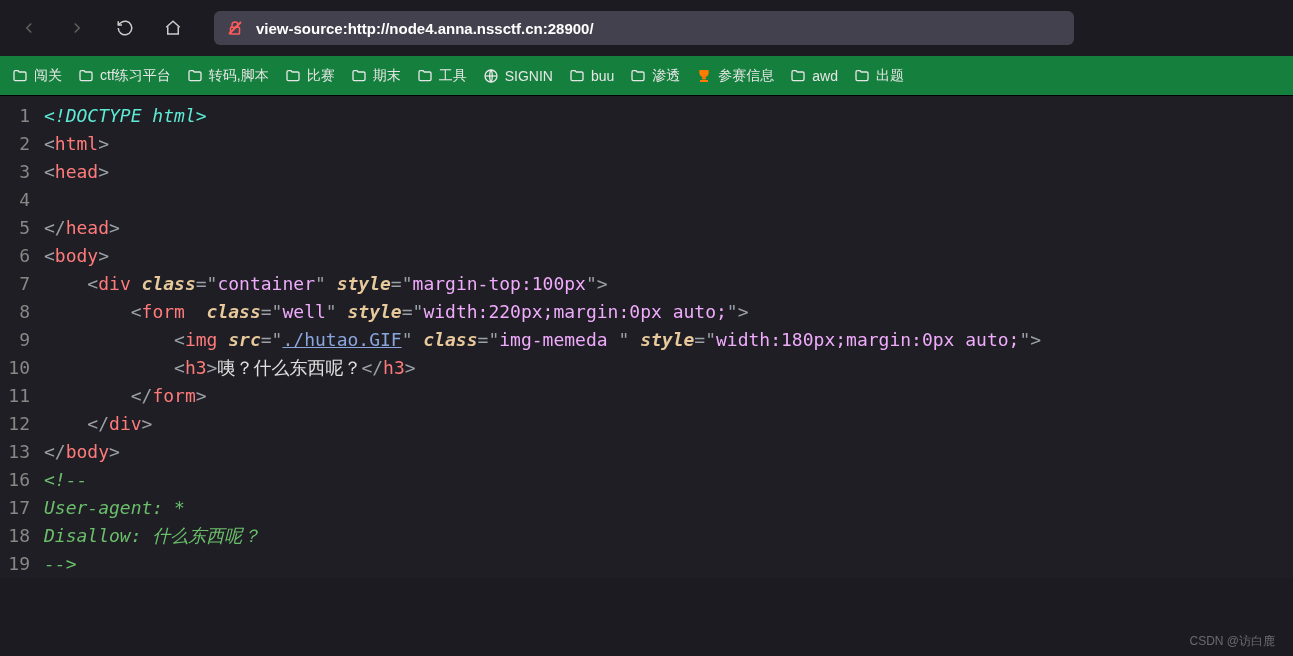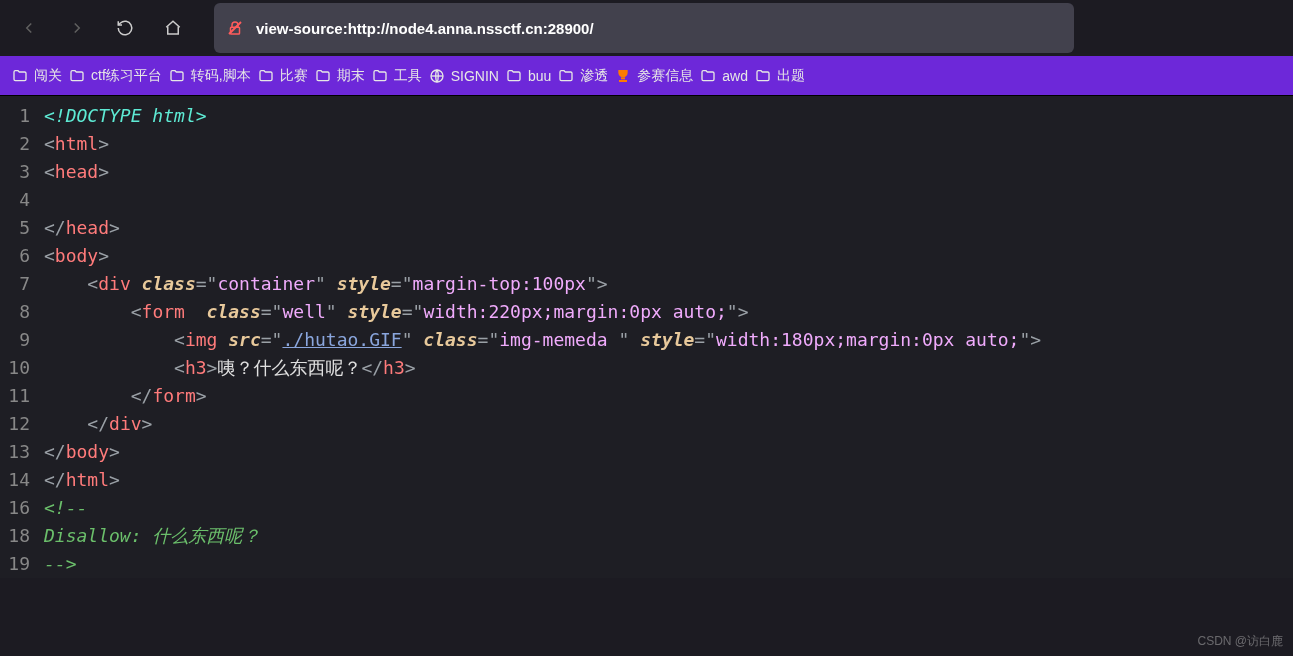--- a/index.html
+++ b/index.html
@@ -28,21 +28,21 @@
       justify-content: center;
       cursor: pointer;
       color: #ccc;
     }
     .nav-btn.disabled { color: #606060; }
     .nav-btn svg { width: 18px; height: 18px; }
     .addr-bar {
       flex: 1;
       background: #42414d;
       border-radius: 6px;
-      height: 50px;
+      height: 34px;
       display: flex;
       align-items: center;
       padding: 0 12px;
       margin-left: 8px;
       max-width: 860px;
     }
     .lock-icon {
       width: 18px;
       height: 18px;
       margin-right: 12px;
@@ -53,22 +53,22 @@
       color: #fff;
       font-size: 15px;
       font-weight: 600;
       white-space: nowrap;
     }
     .bookmarks {
       height: 40px;
       display: flex;
       align-items: center;
       padding: 0 12px;
-      gap: 7px;
-      background: #6d28d9;
+      gap: 16px;
+      background: #15803d;
       border-bottom: 1px solid #000;
     }
     .bm-item {
       display: flex;
       align-items: center;
       gap: 6px;
       color: #e6e6e6;
       font-size: 14px;
       cursor: pointer;
       white-space: nowrap;
@@ -101,21 +101,21 @@
     .c-punct { color: #9aa0a6; }
     .c-tag { color: #ff7b7b; }
     .c-attr { color: #e8c99b; font-weight: bold; font-style: italic; }
     .c-str { color: #f0abfc; }
     .c-link { color: #8aa6dd; text-decoration: underline; }
     .c-text { color: #e0e0e0; }
     .c-comment { color: #6bbf6b; font-style: italic; }
     .watermark {
       position: absolute;
       bottom: 6px;
-      right: 10px;
+      right: 18px;
       color: rgba(200,200,200,0.45);
       font-size: 12px;
     }
   </style>
 </head>
 <body>
 
 <div class="toolbar">
   <div class="nav-btn disabled">
     <svg viewBox="0 0 24 24" fill="none" stroke="currentColor" stroke-width="2">
@@ -238,19 +238,19 @@
   <div class="line"><span class="lineno">4</span></div>
   <div class="line"><span class="lineno">5</span><span class="code"><span class="c-punct">&lt;/</span><span class="c-tag">head</span><span class="c-punct">&gt;</span></span></div>
   <div class="line"><span class="lineno">6</span><span class="code"><span class="c-punct">&lt;</span><span class="c-tag">body</span><span class="c-punct">&gt;</span></span></div>
   <div class="line"><span class="lineno">7</span><span class="code">    <span class="c-punct">&lt;</span><span class="c-tag">div</span> <span class="c-attr">class</span><span class="c-punct">="</span><span class="c-str">container</span><span class="c-punct">"</span> <span class="c-attr">style</span><span class="c-punct">="</span><span class="c-str">margin-top:100px</span><span class="c-punct">"&gt;</span></span></div>
   <div class="line"><span class="lineno">8</span><span class="code">        <span class="c-punct">&lt;</span><span class="c-tag">form</span>  <span class="c-attr">class</span><span class="c-punct">="</span><span class="c-str">well</span><span class="c-punct">"</span> <span class="c-attr">style</span><span class="c-punct">="</span><span class="c-str">width:220px;margin:0px auto;</span><span class="c-punct">"&gt;</span></span></div>
   <div class="line"><span class="lineno">9</span><span class="code">            <span class="c-punct">&lt;</span><span class="c-tag">img</span> <span class="c-attr">src</span><span class="c-punct">="</span><span class="c-link">./hutao.GIF</span><span class="c-punct">"</span> <span class="c-attr">class</span><span class="c-punct">="</span><span class="c-str">img-memeda </span><span class="c-punct">"</span> <span class="c-attr">style</span><span class="c-punct">="</span><span class="c-str">width:180px;margin:0px auto;</span><span class="c-punct">"&gt;</span></span></div>
   <div class="line"><span class="lineno">10</span><span class="code">            <span class="c-punct">&lt;</span><span class="c-tag">h3</span><span class="c-punct">&gt;</span><span class="c-text">咦？什么东西呢？</span><span class="c-punct">&lt;/</span><span class="c-tag">h3</span><span class="c-punct">&gt;</span></span></div>
   <div class="line"><span class="lineno">11</span><span class="code">        <span class="c-punct">&lt;/</span><span class="c-tag">form</span><span class="c-punct">&gt;</span></span></div>
   <div class="line"><span class="lineno">12</span><span class="code">    <span class="c-punct">&lt;/</span><span class="c-tag">div</span><span class="c-punct">&gt;</span></span></div>
   <div class="line"><span class="lineno">13</span><span class="code"><span class="c-punct">&lt;/</span><span class="c-tag">body</span><span class="c-punct">&gt;</span></span></div>
-  <div class="line"><span class="lineno">14</span><span class="code"><span class="c-punct">&lt;/</span><span class="c-tag">html</span><span class="c-punct">&gt;</span></span></div>
   <div class="line"><span class="lineno">16</span><span class="code"><span class="c-comment">&lt;!--</span></span></div>
+  <div class="line"><span class="lineno">17</span><span class="code"><span class="c-comment">User-agent: *</span></span></div>
   <div class="line"><span class="lineno">18</span><span class="code"><span class="c-comment">Disallow: 什么东西呢？</span></span></div>
   <div class="line"><span class="lineno">19</span><span class="code"><span class="c-comment">--&gt;</span></span></div>
 </div>
 
 <div class="watermark">CSDN @访白鹿</div>
 
 </body></html>

